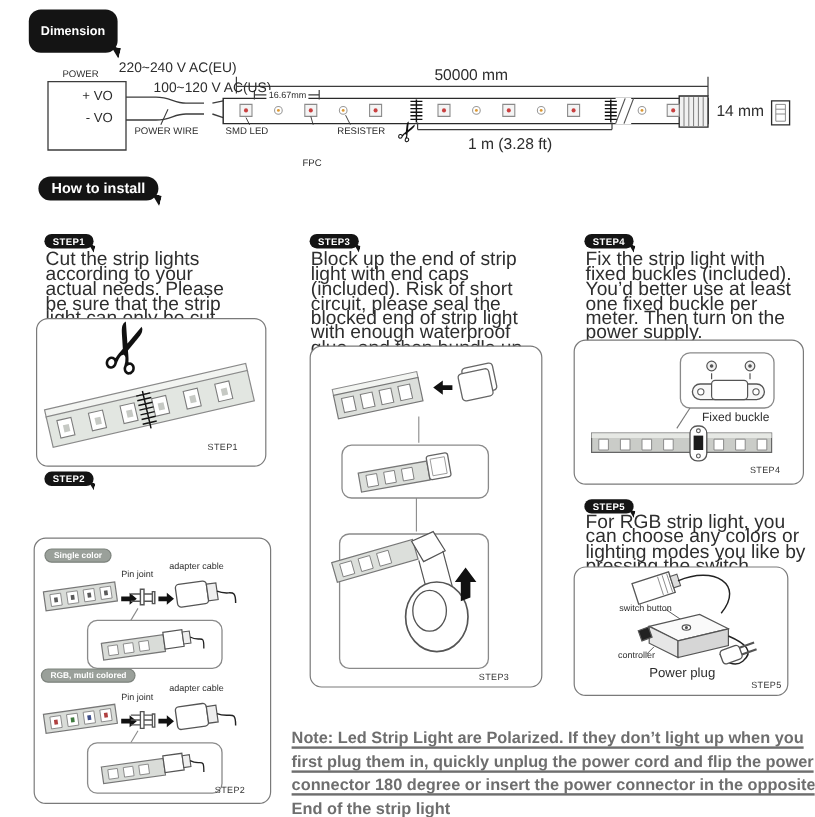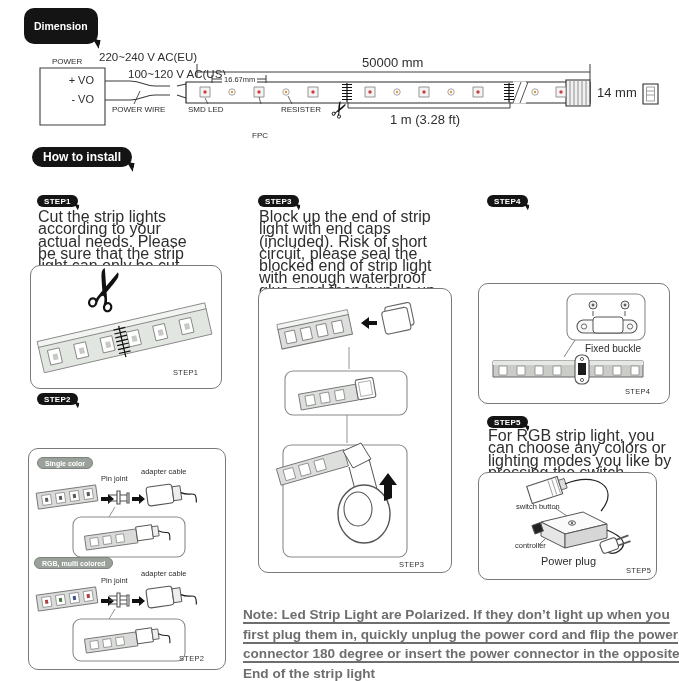--- a/index.html
+++ b/index.html
@@ -329,20 +329,21 @@
         <ellipse cx="99" cy="220" rx="14" ry="17" fill="#fff" stroke="#555" stroke-width="1.1"></ellipse>
         <polygon points="125,212 125,196 120,196 129,184 138,196 133,196 133,209" fill="#111"></polygon>
       </g>
     </svg>
     <span class="figcap" style="left:140px;top:271px;">STEP3</span>
   </div>
 
   <div class="bubble stepbadge" style="left:487px;top:195px;">
     <span>STEP4</span>
   </div>
+  <div class="steptext" style="left:488px;top:211px;width:185px;">Fix the strip light with fixed buckles (included). You’d better use at least one fixed buckle per meter. Then turn on the power supply.</div>
   <div class="figbox" style="left:478px;top:283px;width:190px;height:119px;">
     <svg width="187" height="116" viewBox="0 0 187 116">
       <rect x="88" y="10" width="78" height="46" rx="8" fill="#fff" stroke="#8a8a8a" stroke-width="1.1"></rect>
       <g stroke="#555" stroke-width="1" fill="#f0f0f0">
         <circle cx="114" cy="21" r="4"></circle>
           <circle cx="146" cy="21" r="4"></circle>
         <circle cx="114" cy="21" r="1" fill="#555"></circle>
           <circle cx="146" cy="21" r="1" fill="#555"></circle>
         <path d="M114,27 V32 M146,27 V32" fill="none"></path>
       </g>

